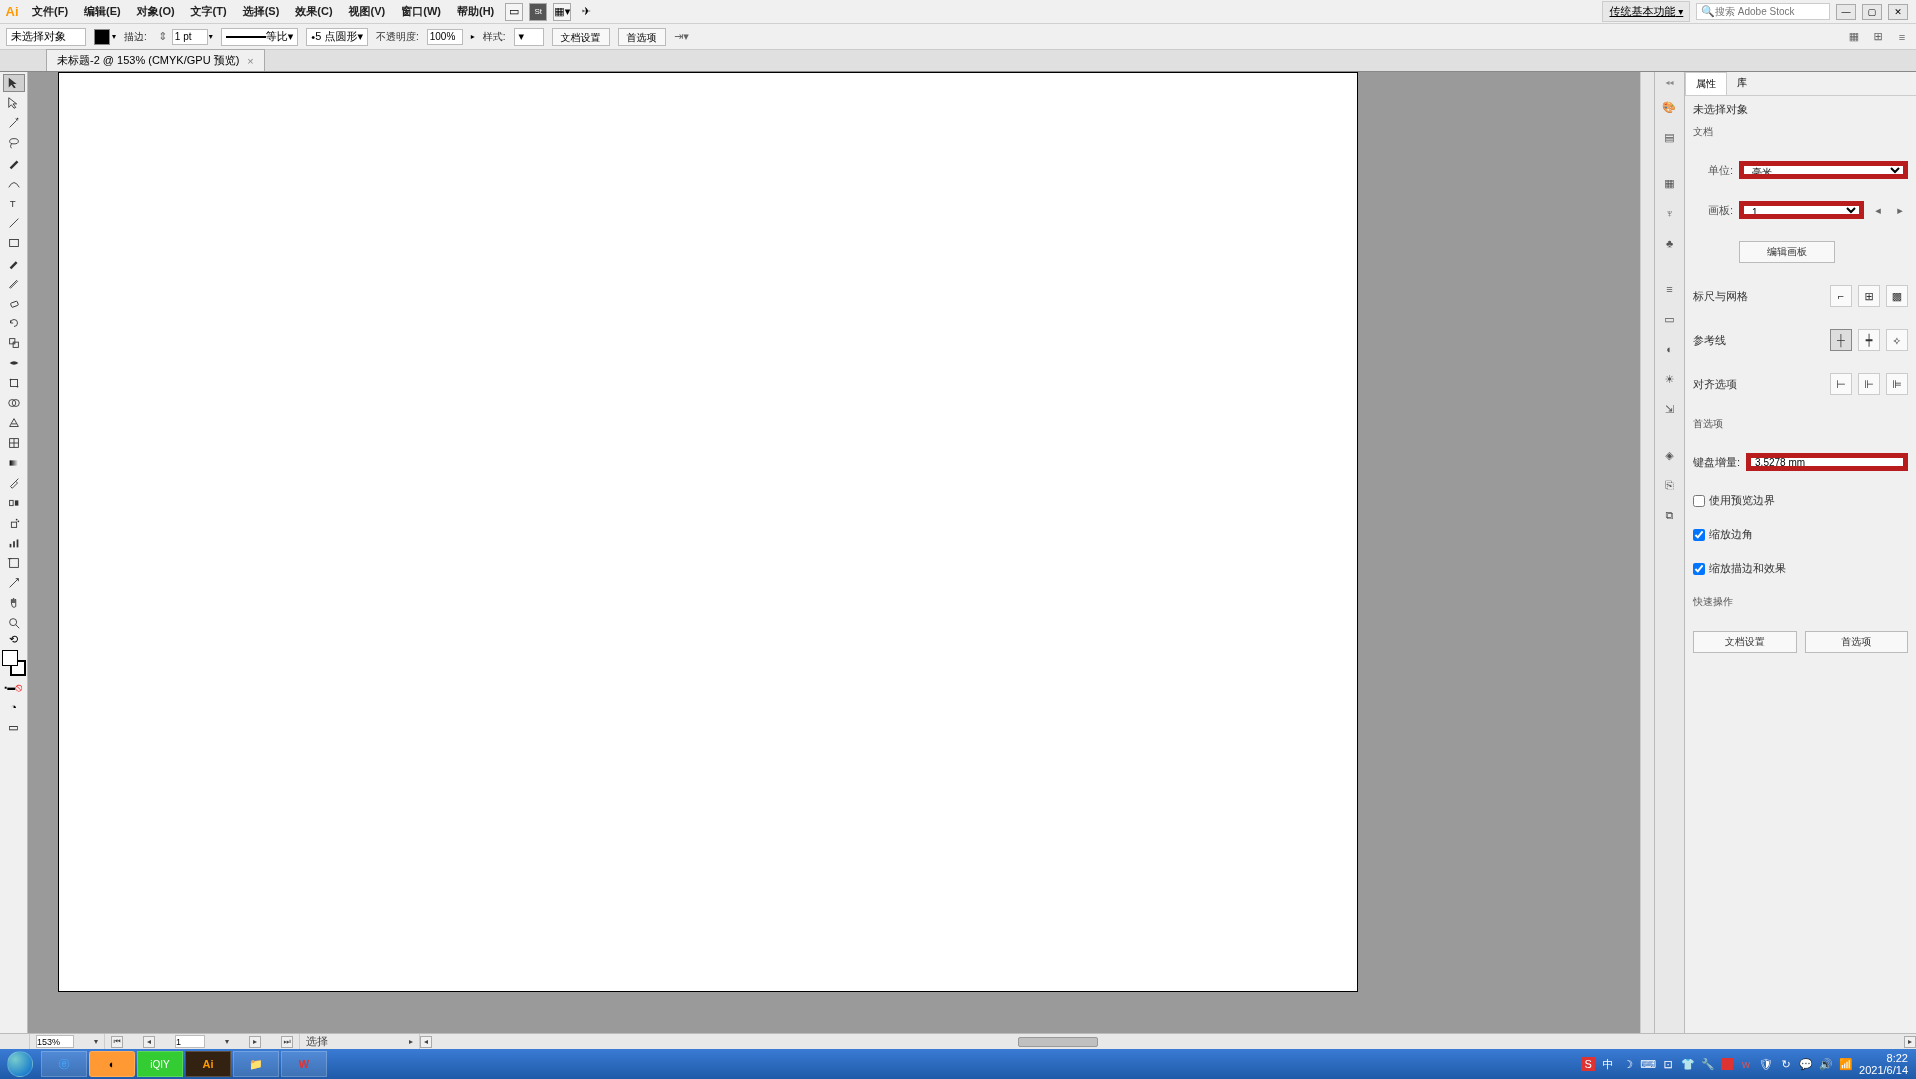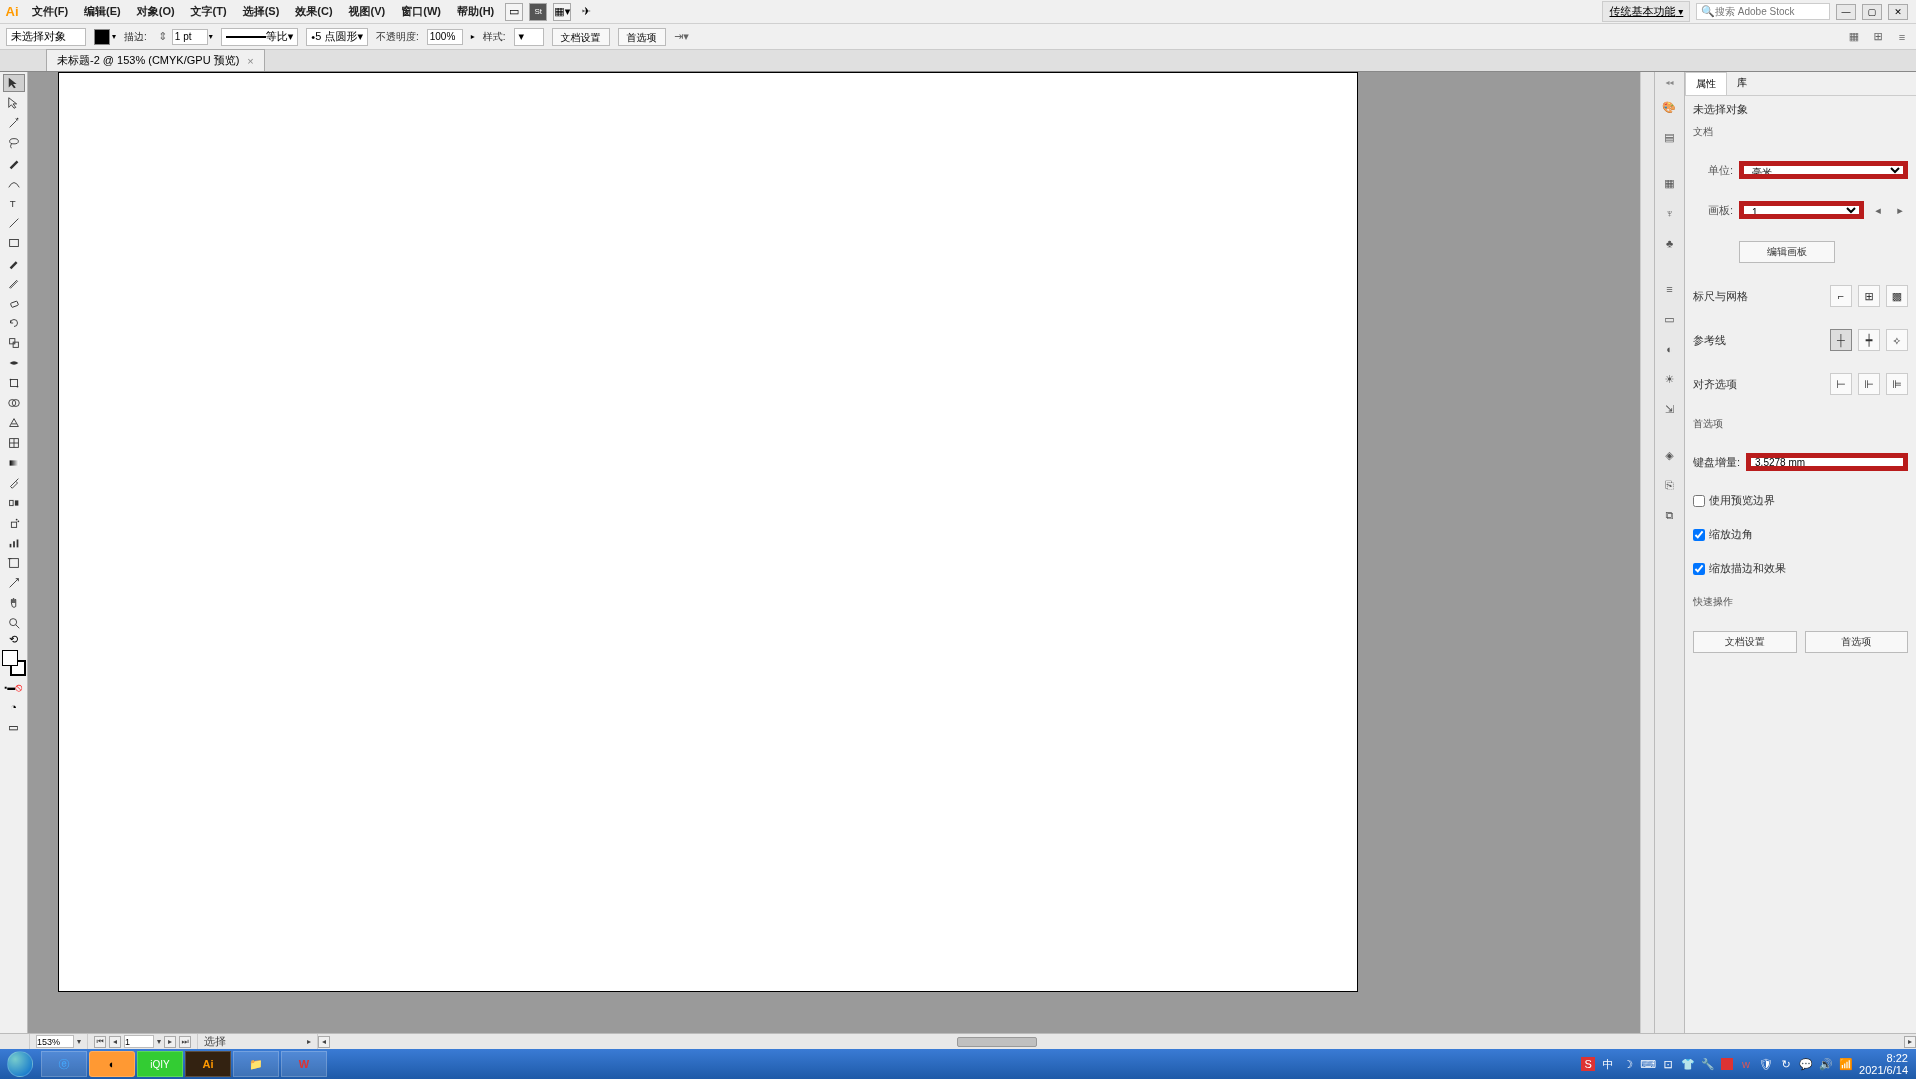--- a/index.html
+++ b/index.html
@@ -59,21 +59,21 @@
 .panel-input { border: 5px solid #b91c1c; background: #fff; height: 18px; padding: 0 4px; flex: 1; font-size: 10px; }
 .panel-btn { border: 1px solid #bbb; background: #f8f8f8; padding: 3px 0; text-align: center; font-size: 10px; cursor: pointer; }
 .panel-icons { display: flex; gap: 6px; }
 .panel-icon-btn { width: 22px; height: 22px; border: 1px solid #ccc; background: #fafafa; display: flex; align-items: center; justify-content: center; cursor: pointer; }
 .panel-icon-btn.active { background: #ddd; border-color: #888; }
 .checkbox-row { display: flex; align-items: center; gap: 4px; margin: 19px 0; }
 .checkbox-row input { width: 12px; height: 12px; }
 
 
 .statusbar { height: 16px; background: #e8e8e8; border-top: 1px solid #bbb; display: flex; align-items: center; font-size: 10px; color: #444; }
-.status-seg { padding: 0 6px; border-right: 1px solid #ccc; display: flex; align-items: center; gap: 3px; height: 100%; }
+.status-seg { padding: 0 6px; border-right: 1px solid #ccc; display: flex; align-items: center; gap: 20px; height: 100%; }
 .nav-btn { width: 12px; height: 12px; border: 1px solid #aaa; background: #f0f0f0; display: inline-flex; align-items: center; justify-content: center; font-size: 8px; cursor: pointer; }
 .scroll-h { flex: 1; background: #e8e8e8; height: 14px; position: relative; }
 .scroll-thumb { position: absolute; left: 40%; width: 80px; height: 10px; top: 2px; background: #c0c0c0; border: 1px solid #999; border-radius: 2px; }
 
 
 .taskbar { height: 30px; background: linear-gradient(#3a7bd5, #1e5aa8); display: flex; align-items: center; position: absolute; bottom: 0; left: 0; right: 0; }
 .start-btn { width: 40px; height: 30px; display: flex; align-items: center; justify-content: center; }
 .start-orb { width: 26px; height: 26px; border-radius: 50%; background: radial-gradient(circle at 30% 30%, #7cc, #06c); border: 1px solid #fff3; }
 .task-item { width: 46px; height: 26px; margin: 0 1px; background: #fff2; border: 1px solid #fff3; display: flex; align-items: center; justify-content: center; cursor: pointer; }
 .task-item.active { background: #fff5; }

